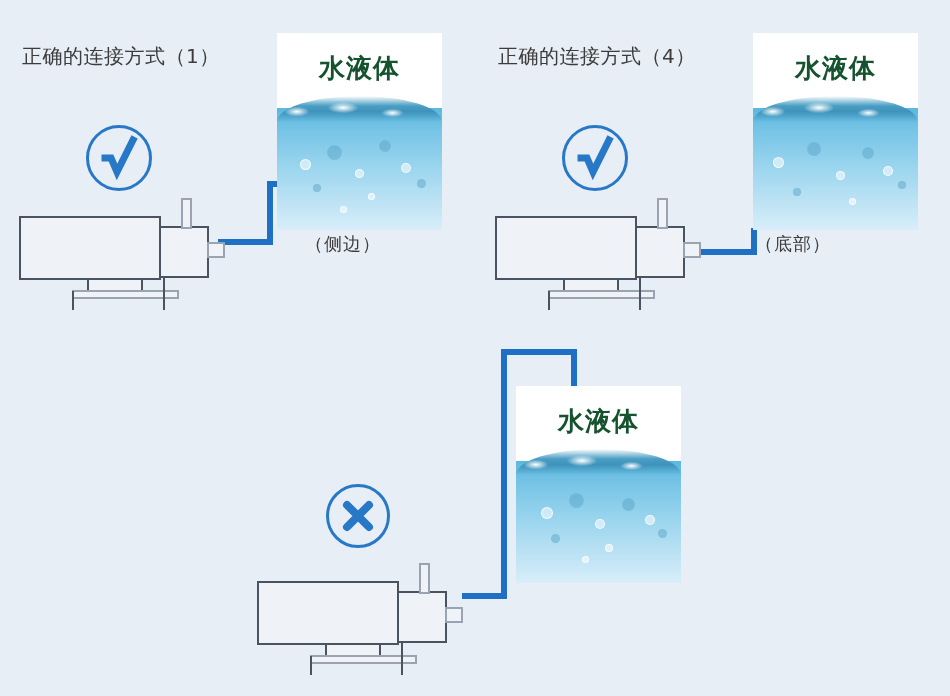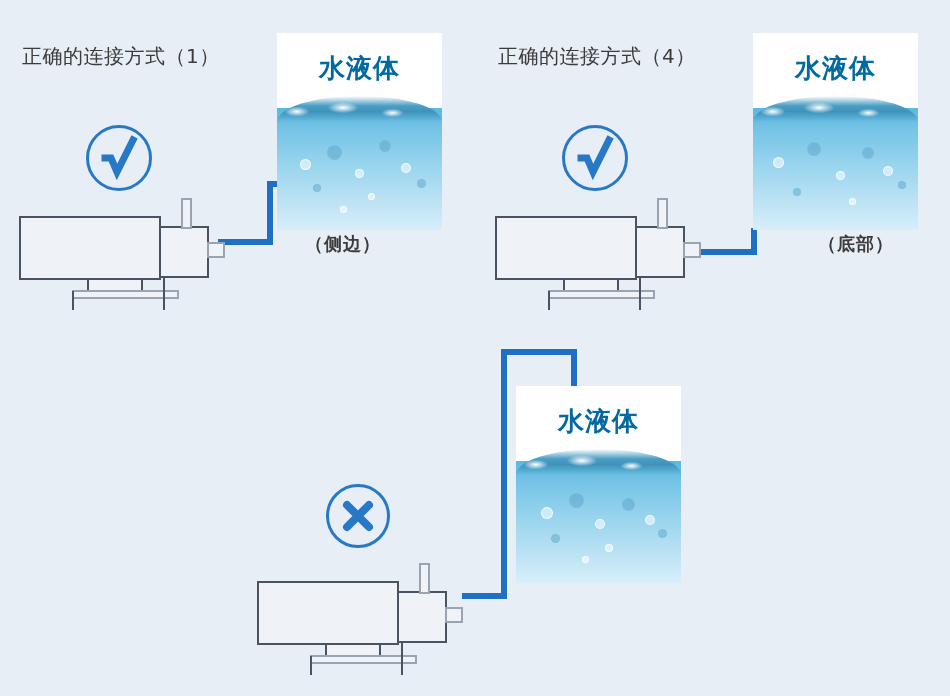--- a/index.html
+++ b/index.html
@@ -39,21 +39,21 @@
     overflow: hidden;
   }
   .tank-label {
     position: absolute;
     left: 0;
     right: 0;
     top: 9%;
     text-align: center;
     font-size: 26px;
     font-weight: bold;
-    color: #0369a1;
+    color: #14532d;
     z-index: 3;
     letter-spacing: 1px;
   }
   .tank-water {
     position: absolute;
     left: 0;
     right: 0;
     bottom: 0;
     height: 62%;
     background: linear-gradient(to bottom,
@@ -83,21 +83,20 @@
     border: 1px solid rgba(255,255,255,0.8);
   }
   .bub.d { background: rgba(86,160,195,0.45); border-color: rgba(120,190,220,0.7); }
 
   .tank-caption {
     position: absolute;
     font-size: 18px;
     color: #3c3c3c;
     white-space: nowrap;
     letter-spacing: 1px;
-    font-weight: bold;
   }
 
   
   .badge {
     position: absolute;
     border-radius: 50%;
     border: 3px solid #2878c8;
     box-sizing: border-box;
   }
   .badge svg { display: block; }
@@ -186,21 +185,21 @@
       <span class="bub d" style="left:33%; top:28%; width:12px; height:12px;"></span>
       <span class="bub" style="left:50%; top:52%; width:7px;  height:7px;"></span>
       <span class="bub d" style="left:66%; top:32%; width:10px; height:10px;"></span>
       <span class="bub" style="left:79%; top:48%; width:8px;  height:8px;"></span>
       <span class="bub d" style="left:24%; top:66%; width:6px;  height:6px;"></span>
       <span class="bub" style="left:58%; top:74%; width:5px;  height:5px;"></span>
       <span class="bub d" style="left:88%; top:60%; width:6px;  height:6px;"></span>
     </div>
   </div>
 
-  <div class="tank-caption" id="caption-2" style="left:818px; top:232px;">（底部）</div>
+  <div class="tank-caption" id="caption-2" style="left:755px; top:232px;">（底部）</div>
 
   <div class="pump" id="pump-2" style="left:494px; top:195px;">
     <svg width="215" height="115" viewBox="0 0 215 115">
       <g fill="#eff3f8" stroke="#4a5360" stroke-width="2">
         <rect x="2" y="22" width="140" height="62"></rect>
         <rect x="142" y="32" width="48" height="50"></rect>
         <rect x="190" y="48" width="16" height="14" stroke="#9aa4b0"></rect>
         <rect x="164" y="4" width="9" height="29" stroke="#9aa4b0"></rect>
         <rect x="70" y="84" width="54" height="12"></rect>
         <rect x="55" y="96" width="105" height="7" stroke="#9aa4b0"></rect>

